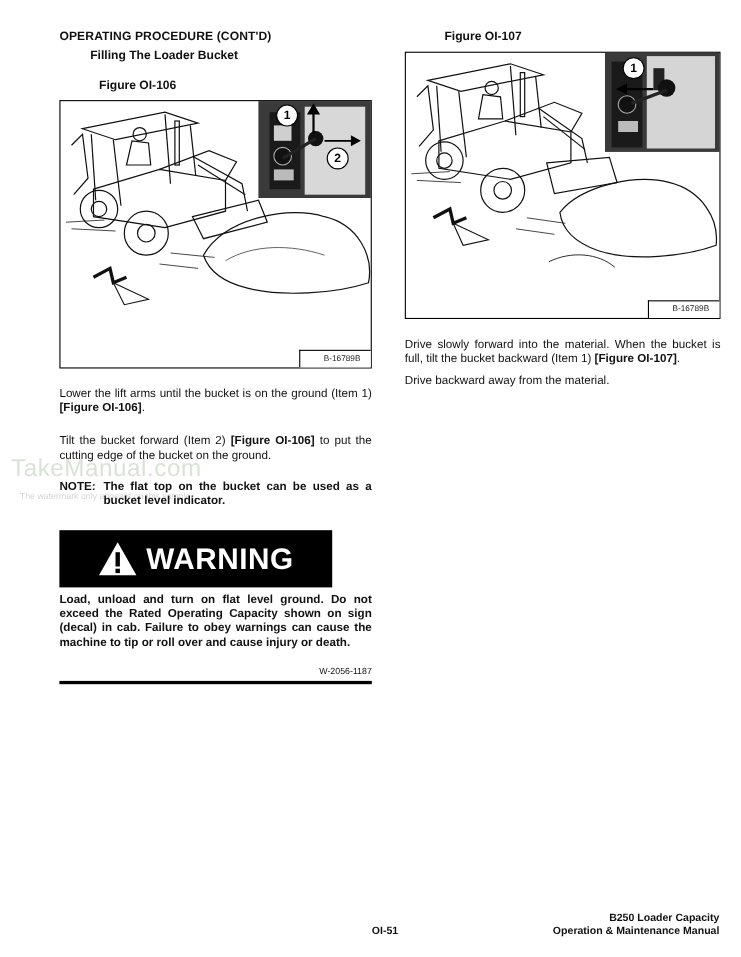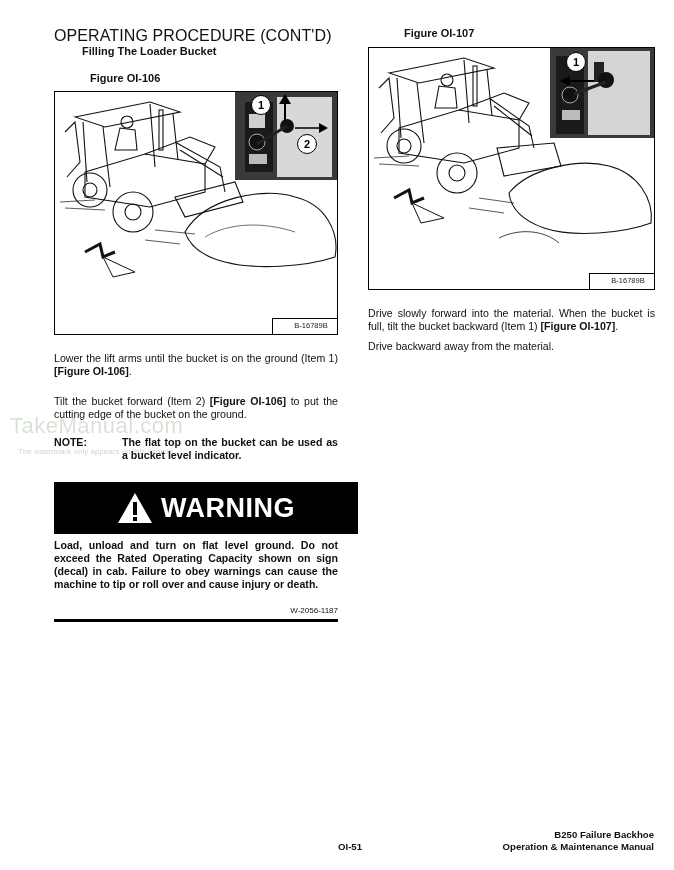--- a/index.html
+++ b/index.html
@@ -1,24 +1,24 @@
 <!DOCTYPE html>
 <html><head>
 <meta charset="utf-8">
 <style>
   html, body { margin: 0; padding: 0; background: #ffffff; }
   body { width: 674px; height: 870px; position: relative; overflow: hidden;
          font-family: "Liberation Sans", sans-serif; color: #111; }
   .abs { position: absolute; }
-  .h-section { font-size: 16px; font-weight: normal; letter-spacing: 0.1px; }
+  .h-section { font-size: 11px; font-weight: bold; letter-spacing: 0.1px; }
   .h-sub { font-size: 11px; font-weight: bold; }
   .fig-title { font-size: 11px; font-weight: bold; padding-left: 36px; }
   .body-text { font-size: 10.6px; line-height: 13px; text-align: justify; }
   .body-text b { font-weight: bold; }
-  .note { font-size: 10.6px; line-height: 13px; font-weight: bold; text-align: justify; gap: 28px; }
+  .note { font-size: 10.6px; line-height: 13px; font-weight: bold; text-align: justify; }
   .figure-box { border: 1.3px solid #000; background: #fff; box-sizing: border-box; }
   .fig-id { position: absolute; border-left: 1px solid #000; border-top: 1px solid #000;
             font-size: 7.5px; color: #222; text-align: center; line-height: 13px; background: #fff; padding-left: 12px; }
   .photo-inset { position: absolute; background: #2b2b2b; overflow: hidden; }
   .callout { position: absolute; width: 18px; height: 18px; border-radius: 50%;
              background: #fff; border: 1.2px solid #000; font-size: 11px; font-weight: bold;
              text-align: center; line-height: 18px; color: #000; }
   .warn-head { background: #000; color: #fff; display: flex; align-items: center; justify-content: center; }
   .warn-word { font-size: 27px; font-weight: bold; letter-spacing: 0.5px; }
   .warn-body { font-size: 10.6px; line-height: 13px; font-weight: bold; text-align: justify; }
@@ -107,21 +107,21 @@
 </div>
 
 <div class="abs watermark" style="left:10px; top:413px;">TakeManual.com</div>
 <div class="abs watermark-sub" style="left:18px; top:447px;">The watermark only appears on this sample</div>
 
 <div class="abs note" style="left:54px; top:436px; width:284px; display:flex;">
   <span style="width:40px; flex:none;">NOTE:</span>
   <span>The flat top on the bucket can be used as a bucket level indicator.</span>
 </div>
 
-<div class="abs warn-head" style="left:54px; top:482px; width:304px; height:52px;">
+<div class="abs warn-head" style="left:54px; top:482px; width:248px; height:52px;">
   <svg width="36" height="32" viewBox="0 0 36 32" style="margin-right:8px;">
     <polygon points="18,1 35,31 1,31" fill="#fff"></polygon>
     <rect x="16" y="10" width="4" height="13" fill="#000"></rect>
     <rect x="16" y="25" width="4" height="4" fill="#000"></rect>
   </svg>
   <span class="warn-word">WARNING</span>
 </div>
 <div class="abs warn-body" style="left:54px; top:539px; width:284px;">Load, unload and turn on flat level ground. Do not exceed the Rated Operating Capacity shown on sign (decal) in cab. Failure to obey warnings can cause the machine to tip or roll over and cause injury or death.</div>
 <div class="abs warn-code" style="left:54px; top:606px; width:284px;">W-2056-1187</div>
 <div class="abs" style="left:54px; top:619px; width:284px; height:3px; background:#000;"></div>
@@ -176,14 +176,14 @@
   </div>
   <div class="fig-id" style="right:0; bottom:0; width:52px; height:15px;">B-16789B</div>
 </div>
 
 <div class="abs body-text" style="left:368px; top:307px; width:287px;">
   <span>Drive slowly forward into the material. When the bucket is full, tilt the bucket backward (Item 1) </span><b>[Figure OI-107]</b><span>.</span>
 </div>
 <div class="abs body-text" style="left:368px; top:340px; width:287px;">Drive backward away from the material.</div>
 
 <div class="abs footer" style="left:338px; top:841px;">OI-51</div>
-<div class="abs footer" style="right:20px; top:829px; text-align:right;">B250 Failure Backhoe</div>
+<div class="abs footer" style="right:20px; top:829px; text-align:right;">B250 Loader Capacity</div>
 <div class="abs footer" style="right:20px; top:841px; text-align:right;">Operation &amp; Maintenance Manual</div>
 
 </body></html>

